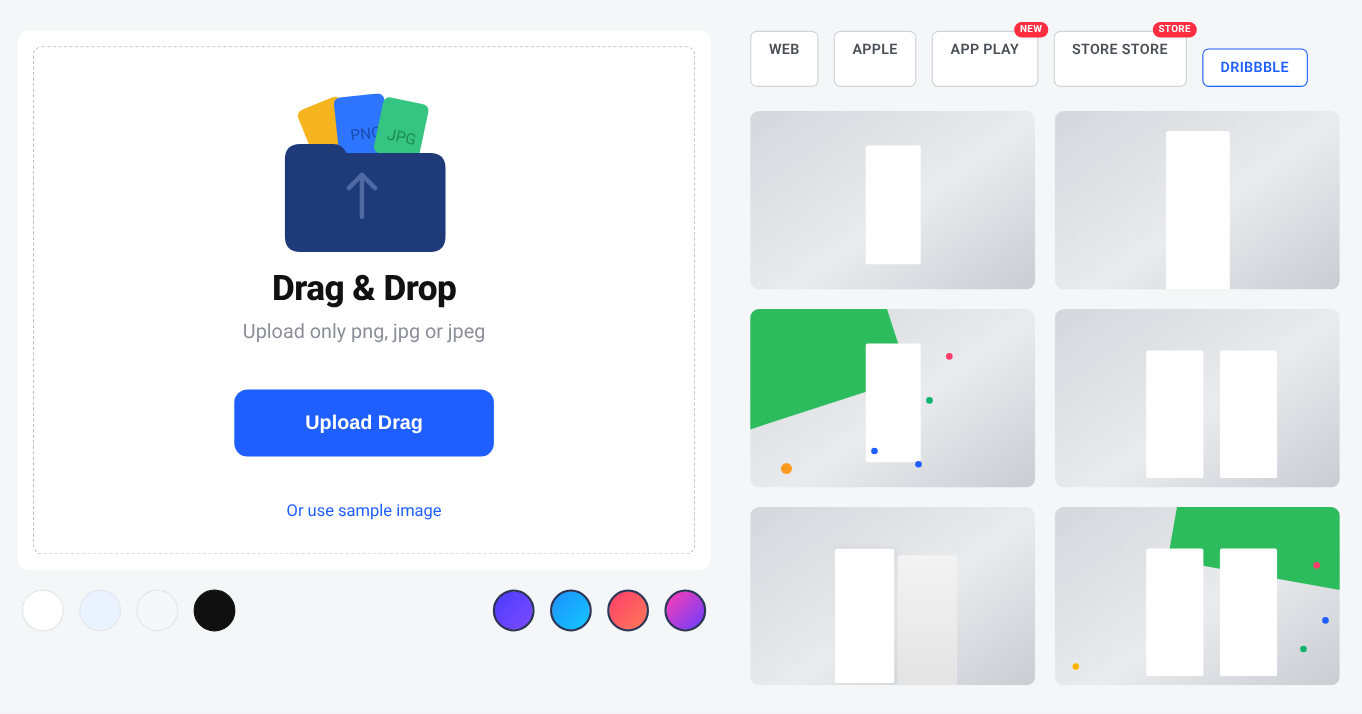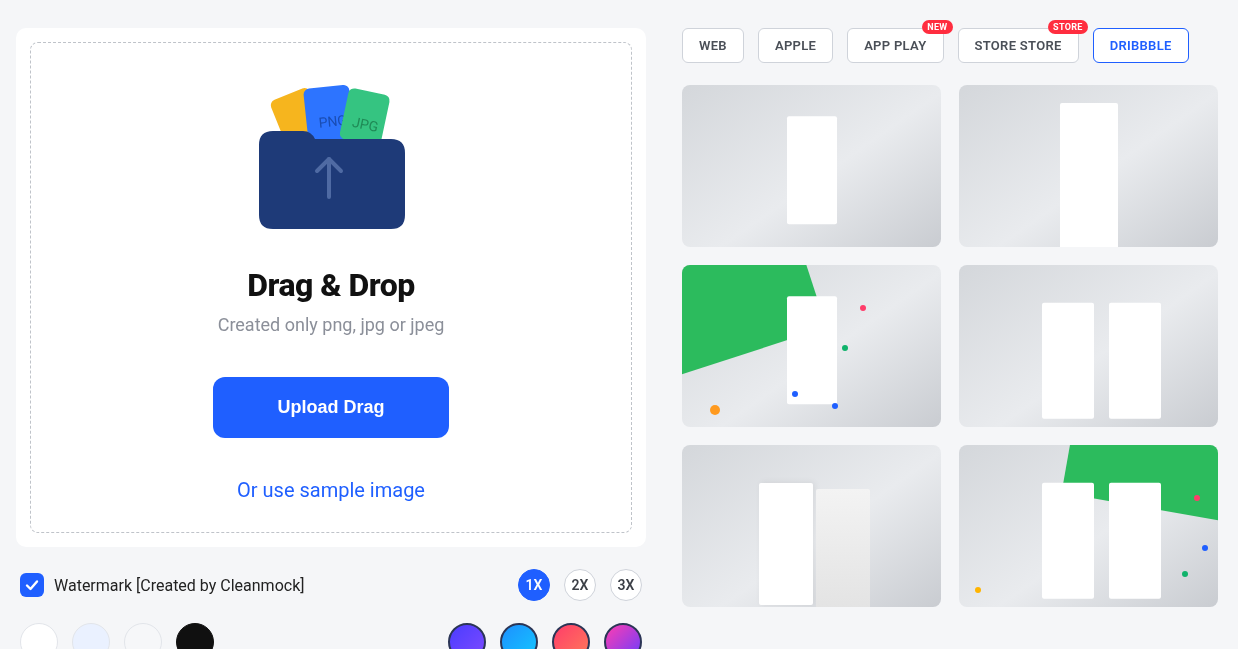--- a/index.html
+++ b/index.html
@@ -32,21 +32,21 @@
   display: flex;
   flex-direction: column;
   align-items: center;
 }
 .folder-icon { width: 160px; height: 150px; position: relative; }
 .folder-icon svg { width: 100%; height: 100%; }
 .dd-title {
   font-size: 32px;
   font-weight: 800;
   color: #111;
-  margin-top: 31px;
+  margin-top: 8px;
   letter-spacing: -0.5px;
 }
 .dd-sub {
   font-size: 18px;
   color: #8b8f99;
   margin-top: 10px;
 }
 .upload-btn {
   margin-top: 42px;
   background: #1f5fff;
@@ -54,21 +54,21 @@
   font-weight: 700;
   font-size: 18px;
   border: none;
   border-radius: 12px;
   padding: 20px 64px;
   cursor: pointer;
 }
 .sample-link {
   margin-top: 40px;
   color: #1f5fff;
-  font-size: 20px;
+  font-size: 15px;
   cursor: pointer;
 }
 .controls-row {
   display: flex;
   align-items: center;
   padding: 22px 4px 4px 4px;
 }
 .chk {
   width: 24px; height: 24px;
   background: #1f5fff;
@@ -113,21 +113,21 @@
   border: 1px solid #cfd3da;
   background: #fff;
   color: #4a4f57;
   font-size: 13px;
   font-weight: 600;
   letter-spacing: 0.3px;
   padding: 9px 16px;
   border-radius: 6px;
   cursor: pointer;
 }
-.tab.active { color: #1f5fff; border-color: #1f5fff; }
+.tab.active { color: #1f5fff; border-color: #1f5fff; margin-top: 16px; }
 .badge {
   position: absolute;
   top: -9px; right: -10px;
   background: #ff2d3f;
   color: #fff;
   font-size: 9px;
   font-weight: 700;
   padding: 2px 5px;
   border-radius: 8px;
 }
@@ -195,40 +195,26 @@
               <text x="10" y="38" font-size="14" fill="#1f8a56">JPG</text>
             </g>
             <path d="M8 60 q0 -14 14 -14 h30 q8 0 12 8 h76 q14 0 14 14 v62 q0 14 -14 14 h-118 q-14 0 -14 -14 z" fill="#1e3a78"></path>
             <g stroke="#4f6aa3" stroke-width="4" fill="none" stroke-linecap="round" stroke-linejoin="round">
               <line x1="78" y1="112" x2="78" y2="74"></line>
               <polyline points="66,86 78,74 90,86"></polyline>
             </g>
           </svg>
         </div>
         <div class="dd-title">Drag &amp; Drop</div>
-        <div class="dd-sub">Created only png, jpg or jpeg</div>
+        <div class="dd-sub">Upload only png, jpg or jpeg</div>
         <button class="upload-btn">Upload Drag</button>
         <div class="sample-link">Or use sample image</div>
       </div>
     </div>
 
-    <div class="controls-row">
-      <div class="chk">
-        <svg viewBox="0 0 16 16">
-            <polyline points="3,8.5 6.5,12 13,4.5" fill="none" stroke="#fff" stroke-width="2.4" stroke-linecap="round" stroke-linejoin="round"></polyline>
-          </svg>
-      </div>
-      <div class="wm-label">Watermark [Created by Cleanmock]</div>
-      <div class="spacer"></div>
-      <div class="zoom-group">
-        <div class="zoom active">1X</div>
-        <div class="zoom">2X</div>
-        <div class="zoom">3X</div>
-      </div>
-    </div>
 
     <div class="swatch-row">
       <div class="swatch-group">
         <div class="swatch" style="background:#ffffff"></div>
         <div class="swatch" style="background:#eaf1ff"></div>
         <div class="swatch" style="background:#f6f7f9"></div>
         <div class="swatch" style="background:#101010;border-color:#101010"></div>
       </div>
       <div class="spacer"></div>
       <div class="swatch-group">

